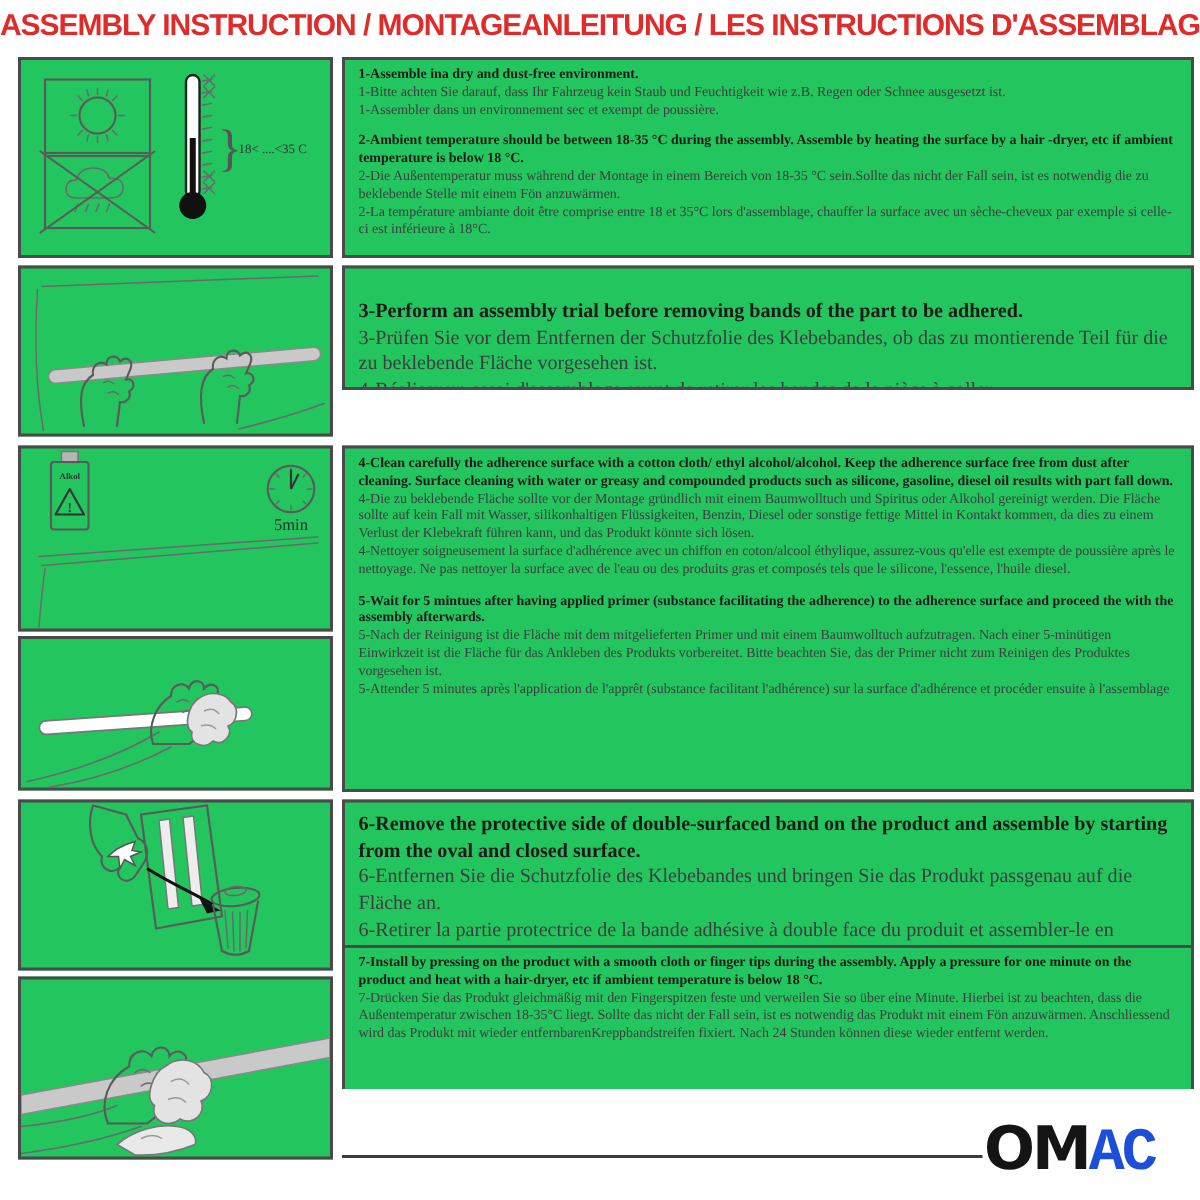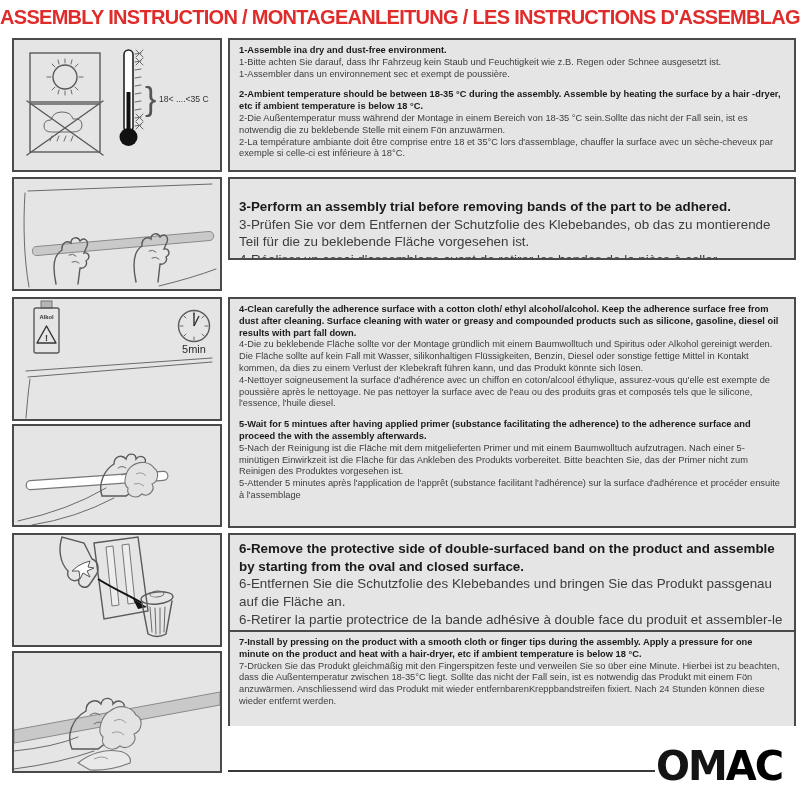--- a/index.html
+++ b/index.html
@@ -1,34 +1,34 @@
 <!DOCTYPE html>
 <html><head>
 <meta charset="utf-8">
 <style>
   html,body{margin:0;padding:0;background:#fff;}
   body{width:800px;height:800px;position:relative;font-family:"Liberation Sans",sans-serif;}
   .page{position:absolute;inset:0;background:#fff;overflow:hidden;}
   .title{position:absolute;top:6px;left:0;width:800px;text-align:center;margin:0;
          font-size:20px;font-weight:800;letter-spacing:-0.7px;white-space:nowrap;color:#e02b2b;}
-  .box{position:absolute;border:2px solid #4a4a4a;box-sizing:border-box;background:#e5e5e5;}
+  .box{position:absolute;border:2px solid #4a4a4a;box-sizing:border-box;background:#22c55e;font-family:Liberation Serif, serif;}
   .fig{left:12px;width:210px;}
   .txt{left:228px;width:568px;padding:5px 9px;overflow:hidden;}
   .txt.open{overflow:visible;border-bottom:none;}
   .small p{font-size:9.3px;line-height:1.27;margin:0;color:#3d3d3d;}
   .small p.en{font-weight:bold;color:#1a1a1a;}
   .big p{font-size:13.4px;line-height:1.32;margin:0;color:#3d3d3d;}
   .big p.en{font-weight:bold;color:#1a1a1a;}
   .gap{height:9px;}
   .pad-top{padding-top:19px;}
   svg{display:block;}
   .rule{position:absolute;left:228px;top:770px;width:427px;height:2px;background:#3a3a3a;}
   .logo{position:absolute;left:656px;top:746px;font-family:"DejaVu Sans",sans-serif;
         font-size:40px;font-weight:800;letter-spacing:-2px;line-height:1;white-space:nowrap;}
-  .logo .blk{color:#141414;} .logo .red{color:#000000;}
+  .logo .blk{color:#141414;} .logo .red{color:#1d4ed8;font-family:Liberation Mono, monospace;}
   .ln{stroke:#5a5a5a;stroke-width:1.4;fill:none;stroke-linecap:round;}
   .thin{stroke:#6a6a6a;stroke-width:1;fill:none;stroke-linecap:round;}
 </style>
 </head>
 <body>
 
 <div class="page">
 
   <h1 class="title">ASSEMBLY INSTRUCTION / MONTAGEANLEITUNG / LES INSTRUCTIONS D'ASSEMBLAGE</h1>
 

